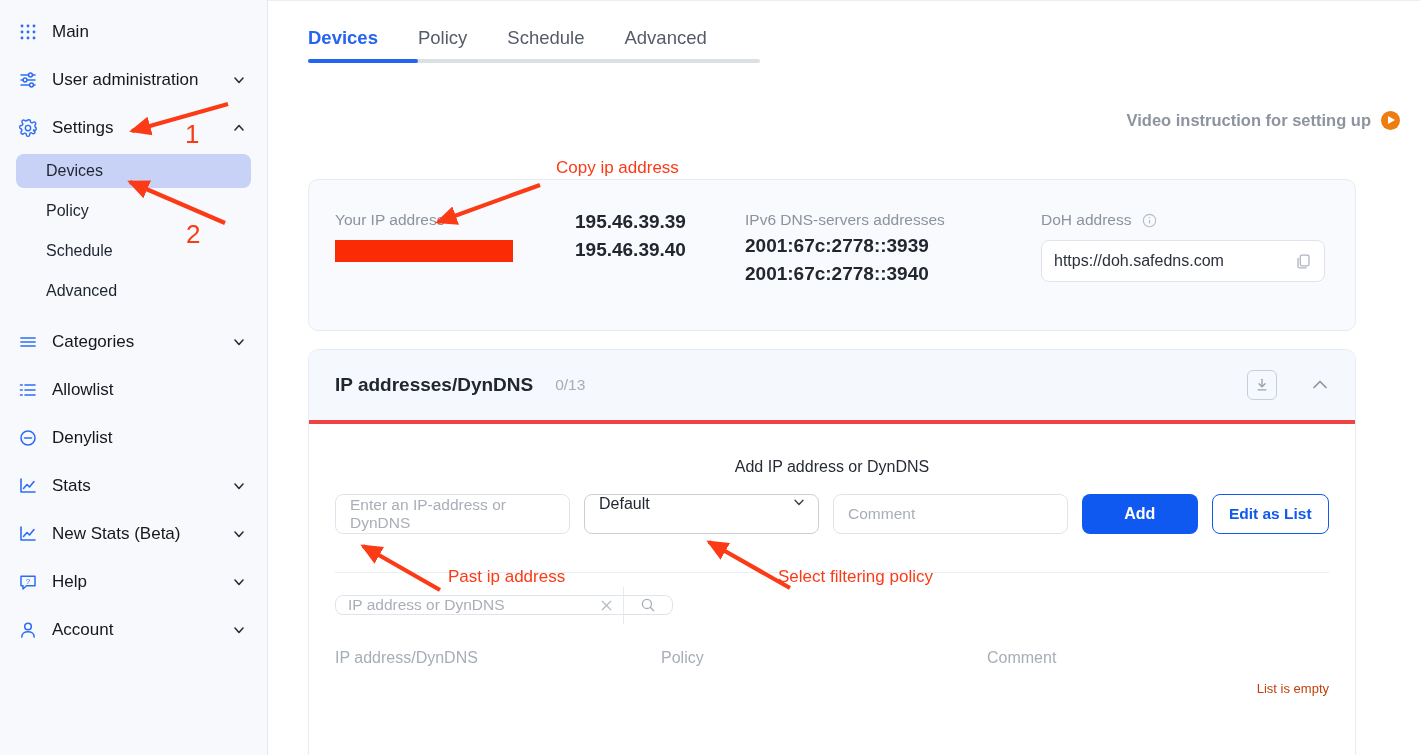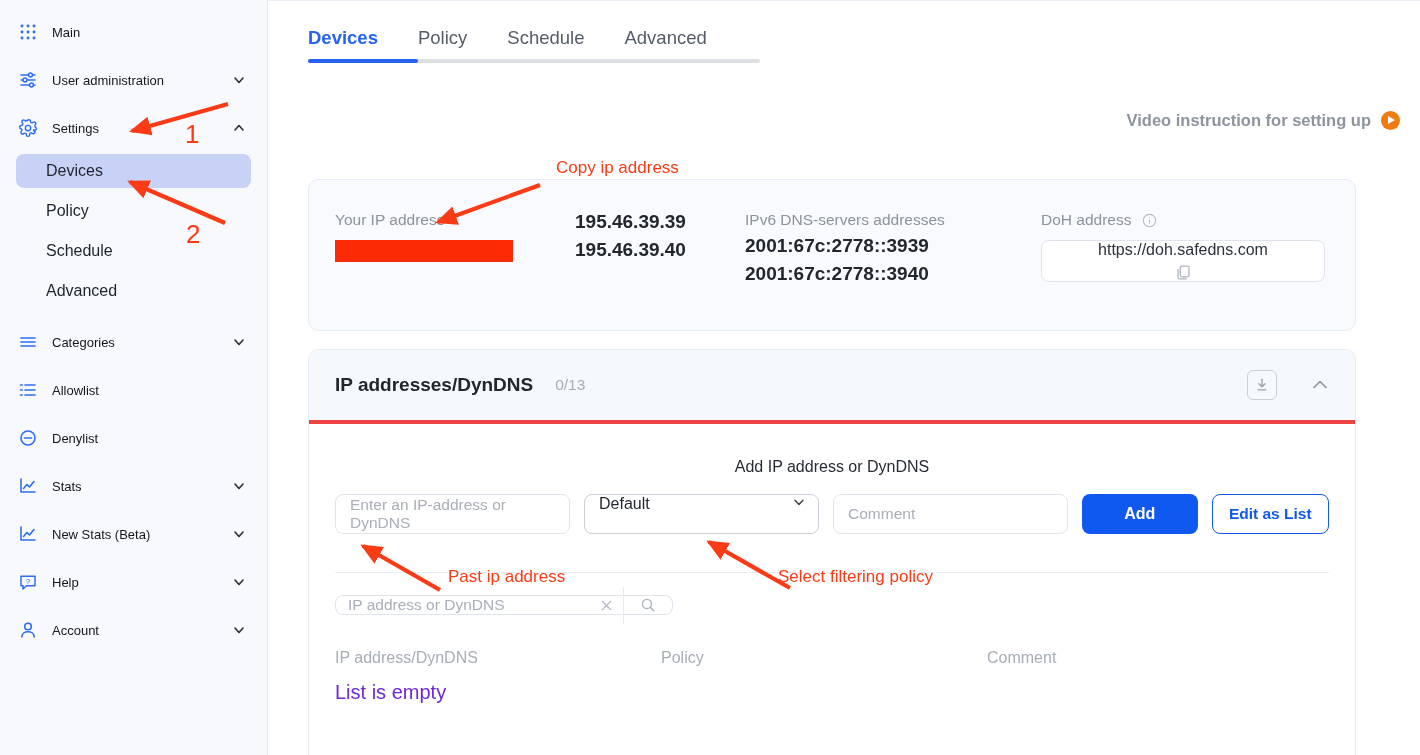--- a/index.html
+++ b/index.html
@@ -31,21 +31,21 @@
   }
   .nav-row + .nav-row { margin-top: 8px; }
   .nav-ico {
     width: 24px; height: 24px; flex: 0 0 24px;
     display: flex; align-items: center; justify-content: center;
     color: #2d6df6;
   }
   .nav-ico svg { display: block; }
   .nav-label {
     margin-left: 12px;
-    font-size: 13px;
+    font-size: 17px;
     color: #15171c;
     font-weight: 400;
     white-space: nowrap;
   }
   .chev {
     margin-left: auto;
     width: 16px; height: 16px;
     color: #2b313b;
     display: flex; align-items: center; justify-content: center;
   }
@@ -141,21 +141,20 @@
   #col-v4 { width: 170px; }
   #col-v6 { width: 296px; }
   #col-doh { width: 300px; }
   #doh-input {
     margin-top: 8px;
     width: 284px; height: 42px;
     border: 1px solid #dfe4ec; border-radius: 8px;
     background: #fff;
     display: flex; align-items: center;
     padding: 0 12px;
-    flex-direction: column;
   }
   #doh-input .dv { font-size: 16px; color: #2b303a; flex: 1 1 auto; }
   .copy-ico { color: #aeb4be; display: flex; }
   .info-ico {
     display: inline-flex; vertical-align: middle; margin-left: 6px; color: #b6bcc6;
   }
 
   
   #dyn-panel {
     position: absolute; left: 40px; top: 348px;
@@ -235,21 +234,21 @@
   #searchbox .mag {
     width: 48px; display: flex; align-items: center; justify-content: center;
     color: #a7aeb8; cursor: pointer;
   }
 
   #table { padding: 34px 26px 0 26px; }
   #thead { display: flex; font-size: 16px; color: #a7adb7; }
   #thead .c1 { width: 326px; }
   #thead .c2 { width: 326px; }
   #thead .c3 { width: 200px; }
-  #empty { font-size: 20px; color: #6d28d9; margin-top: 14px; }
+  #empty { font-size: 13px; color: #c2410c; margin-top: 14px; text-align: right; }
 
   
   #anno { position: absolute; left: 0; top: 0; width: 1420px; height: 755px; pointer-events: none; }
   .anno-txt {
     position: absolute; color: #fb3a16; font-size: 17px; font-weight: 400;
     white-space: nowrap; font-family: "Liberation Sans", sans-serif;
   }
   .anno-num {
     position: absolute; color: #fb3a16; font-size: 26px; font-weight: 400;
     font-family: "Liberation Sans", sans-serif;

